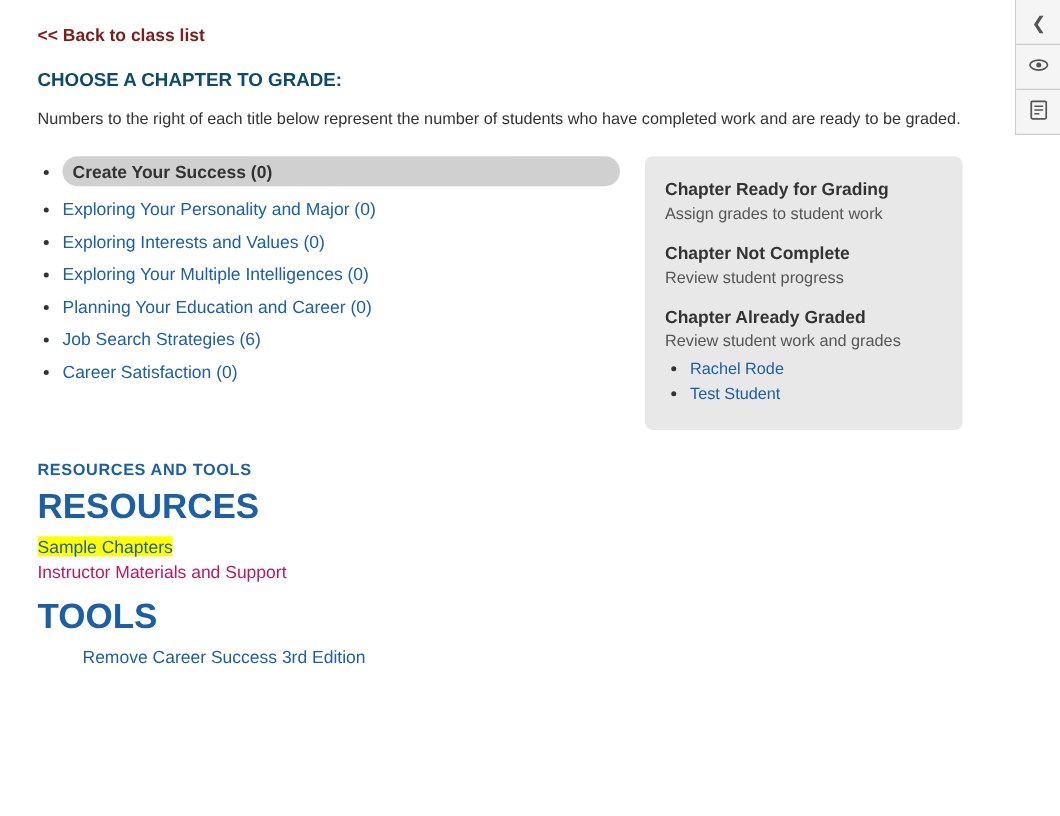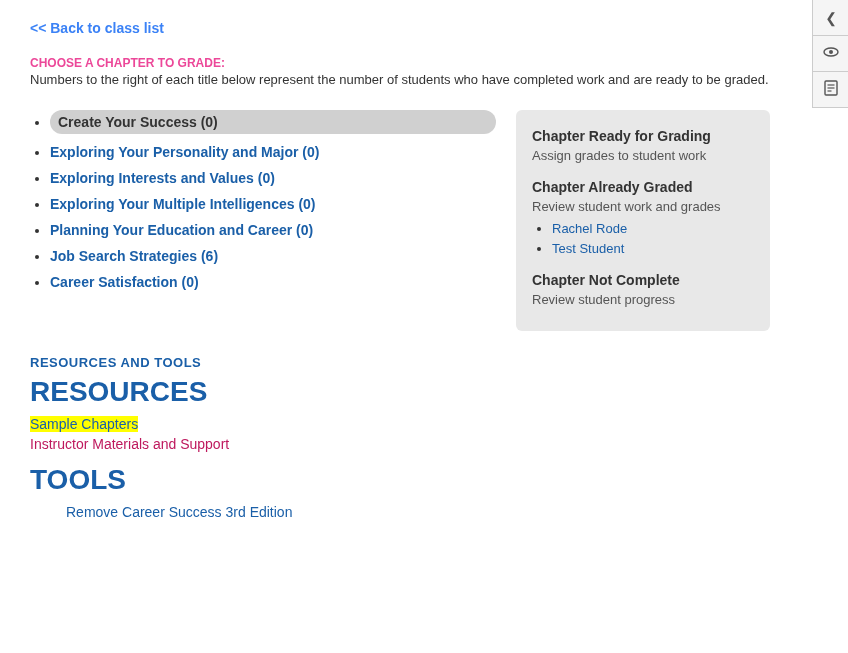--- a/index.html
+++ b/index.html
@@ -12,32 +12,33 @@
       min-height: 653px;
       position: relative;
     }
 
     .main-content {
       padding: 20px 30px 30px 30px;
       max-width: 800px;
     }
 
     .back-link {
-      color: #3b82f6;
+      color: #7f1d1d;
       text-decoration: none;
       font-size: 14px;
       font-weight: bold;
       display: inline-block;
       margin-bottom: 20px;
     }
 
     .page-title {
-      color: #ec4899;
-      font-size: 12px;
-      font-weight: bold;
+      color: #0c4a6e;
+      font-size: 15px;
+      font-weight: bold;
+      margin-bottom: 12px;
       text-transform: uppercase;
     }
 
     .description {
       font-size: 13px;
       color: #333;
       margin-bottom: 20px;
       line-height: 1.5;
     }
 
@@ -53,21 +54,20 @@
     }
 
     .chapter-list ul {
       list-style: disc;
       padding-left: 20px;
     }
 
     .chapter-list ul li {
       margin-bottom: 10px;
       font-size: 14px;
-      font-weight: bold;
     }
 
     .chapter-list ul li.active-item {
       background-color: #d0d0d0;
       padding: 4px 8px;
       border-radius: 12px;
       list-style: disc;
       font-weight: bold;
       color: #333;
     }
@@ -248,40 +248,40 @@
           <a class="chapter-link" href="#">Career Satisfaction (0)</a>
         </li>
       </ul>
     </div>
 
     <div class="grading-panel">
 
       <div class="grading-section">
         <div class="grading-section-title">Chapter Ready for Grading</div>
         <div class="grading-section-desc">Assign grades to student work</div>
+      </div>
+
+      <div class="grading-section">
+        <div class="grading-section-title">Chapter Not Complete</div>
+        <div class="grading-section-desc">Review student progress</div>
       </div>
 
       <div class="grading-section">
         <div class="grading-section-title">Chapter Already Graded</div>
         <div class="grading-section-desc">Review student work and grades</div>
         <ul>
           <li>
             <a class="student-link" href="#">Rachel Rode</a>
           </li>
           <li>
             <a class="student-link" href="#">Test Student</a>
           </li>
         </ul>
       </div>
 
-      <div class="grading-section">
-        <div class="grading-section-title">Chapter Not Complete</div>
-        <div class="grading-section-desc">Review student progress</div>
-      </div>
-
     </div>
   </div>
 
   
   <div class="resources-tools">
 
     <div class="resources-tools-heading">RESOURCES AND TOOLS</div>
 
     <div class="resources-heading">RESOURCES</div>
 

